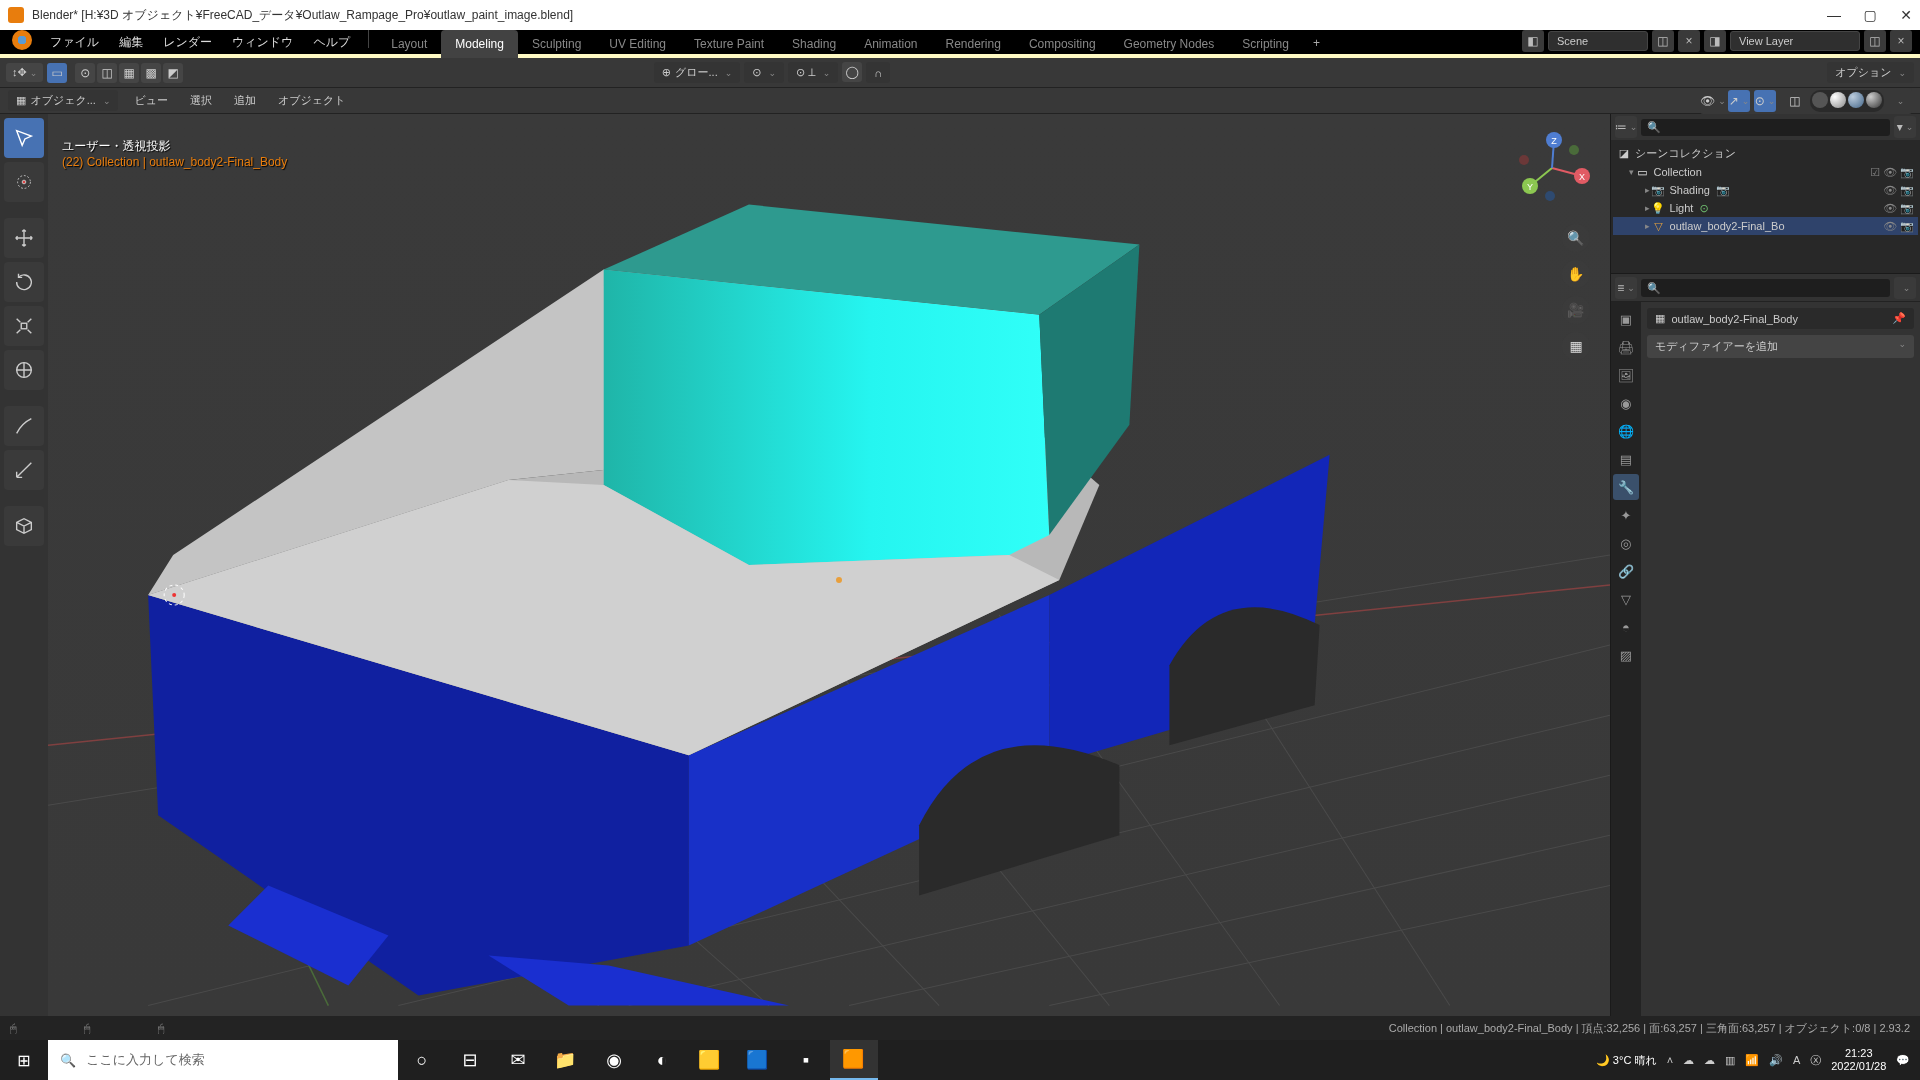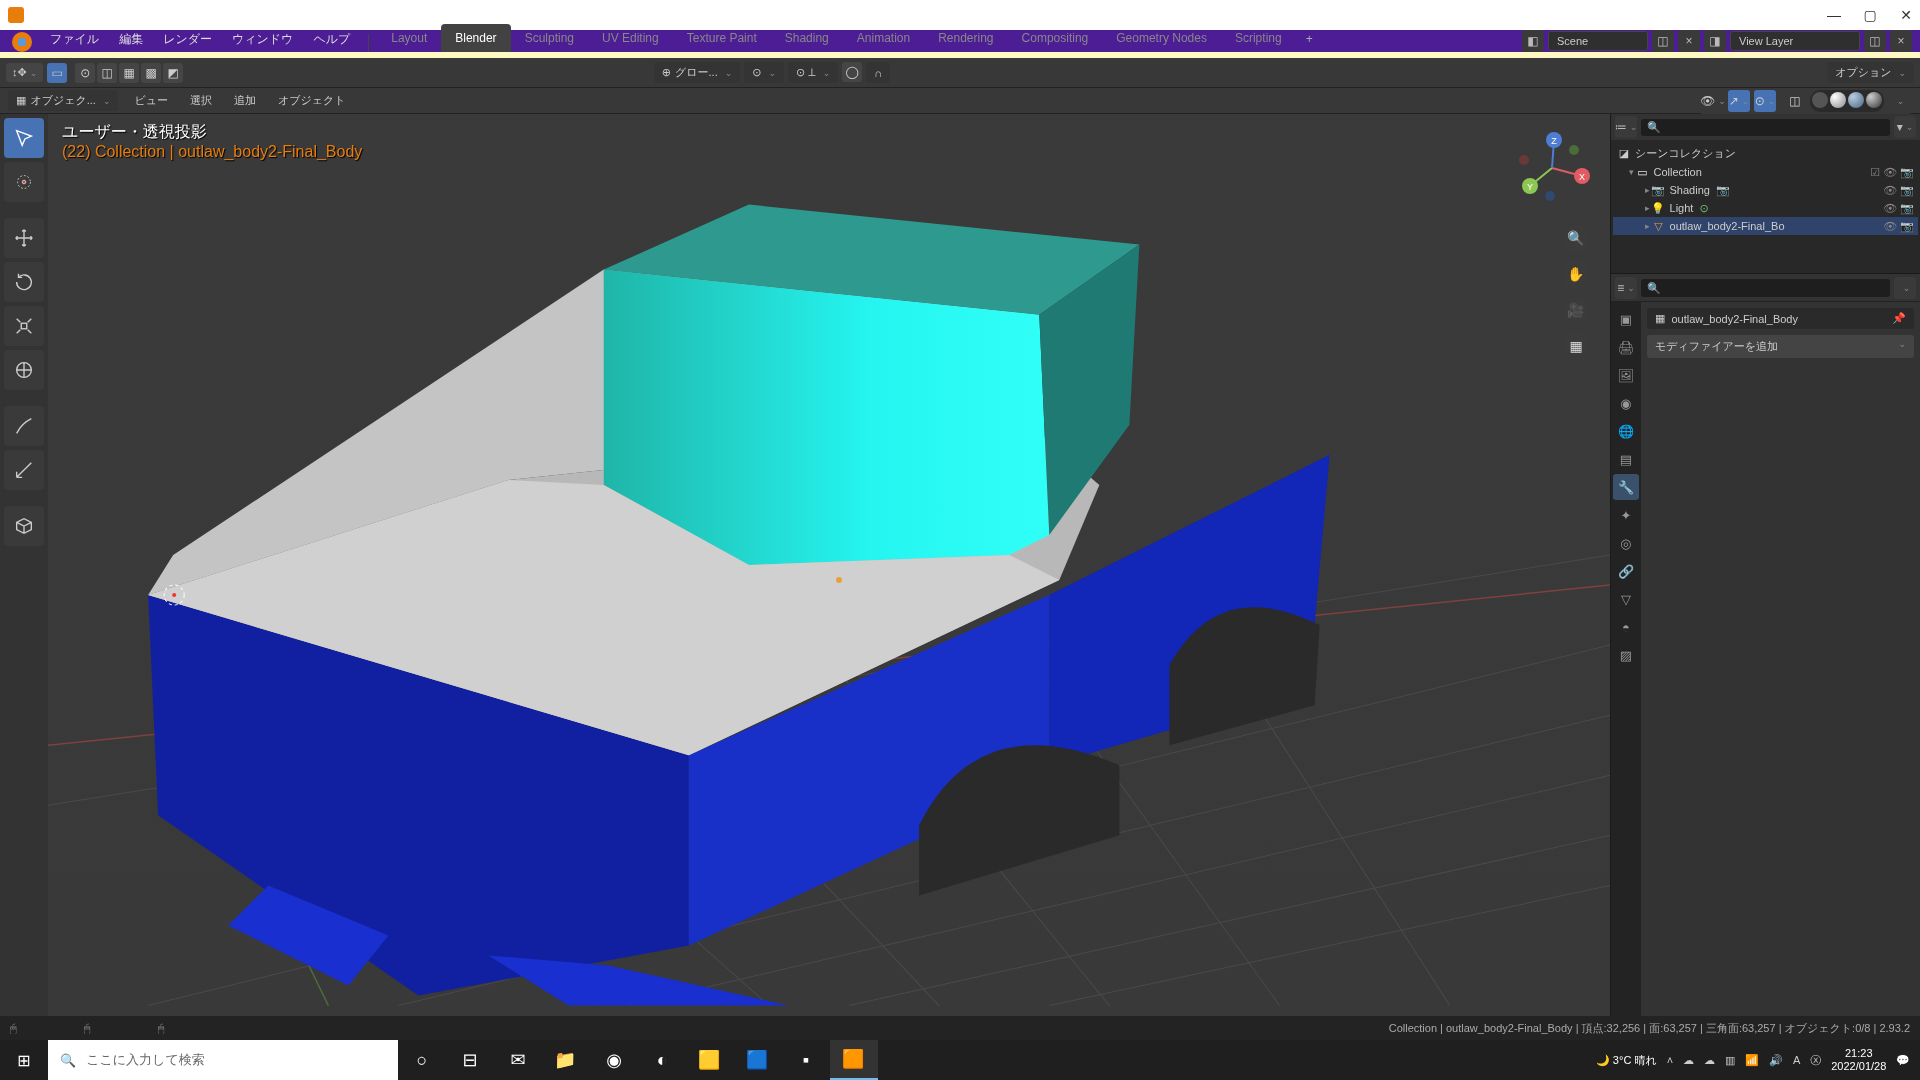--- a/index.html
+++ b/index.html
@@ -3,21 +3,21 @@
 <meta charset="utf-8">
 <style>
 *{margin:0;padding:0;box-sizing:border-box;font-family:"Segoe UI",Arial,sans-serif;user-select:none}
 body{width:1920px;height:1080px;background:#1a1a1a;overflow:hidden;color:#ccc;font-size:12px;display:flex;flex-direction:column}
 
 .titlebar{height:30px;background:#fff;color:#333;display:flex;align-items:center;padding:0 8px;font-size:12px}
 .titlebar .title-icon{width:16px;height:16px;margin-right:8px;background:#e87d0d;border-radius:3px;position:relative}
 .titlebar .win-ctrls{margin-left:auto;display:flex;gap:24px}
 .titlebar .win-ctrl{width:12px;height:12px;display:flex;align-items:center;justify-content:center;color:#333;font-size:14px}
 
-.menubar{height:28px;background:#4c1d95;display:flex;align-items:flex-end;padding:0 4px;border-bottom:6px solid #fef9c3}
+.menubar{height:28px;background:#000000;display:flex;align-items:flex-start;padding:0 4px;border-bottom:4px solid #fef9c3}
 .menubar .blender-icon{width:20px;height:20px;margin:0 8px;background:radial-gradient(circle,#5b9bd5 30%,#e87d0d 32%);border-radius:50%}
 .menubar .menu-item{padding:4px 10px;color:#ddd;font-size:12px}
 .menubar .sep{width:1px;height:18px;background:#444;margin:0 8px}
 .workspace-tabs{display:flex;height:28px;align-items:stretch}
 .workspace-tab{padding:6px 14px;color:#888;font-size:12px;display:flex;align-items:center}
 .workspace-tab.active{background:#424242;color:#fff;border-radius:4px 4px 0 0}
 .workspace-add{padding:6px 10px;color:#aaa}
 .scene-ctrls{margin-left:auto;display:flex;align-items:center;gap:4px;padding-right:4px}
 .scene-input{background:#2f2f2f;border:1px solid #444;padding:3px 8px;color:#ccc;border-radius:3px;font-size:11px;min-width:100px}
 .icon-btn{width:22px;height:22px;background:#3a3a3a;border-radius:3px;display:flex;align-items:center;justify-content:center;color:#bbb;font-size:12px}
@@ -34,21 +34,21 @@
 .obj-header .hdr-item{color:#ccc;font-size:11px;padding:2px 6px}
 
 .main{flex:1;display:flex;overflow:hidden}
 
 .left-tools{width:48px;background:#333;display:flex;flex-direction:column;padding:4px;gap:4px}
 .tool{width:40px;height:40px;background:#3a3a3a;border-radius:4px;display:flex;align-items:center;justify-content:center;color:#ccc;position:relative}
 .tool.active{background:#4772b3}
 .tool svg{width:22px;height:22px}
 
 .viewport{flex:1;position:relative;background:linear-gradient(180deg,#3a3a3a 0%,#393939 100%);overflow:hidden}
-.viewport-overlay-info{position:absolute;top:8px;left:14px;color:#fff;font-size:16px;text-shadow:1px 1px 1px #000}
+.viewport-overlay-info{position:absolute;top:24px;left:14px;color:#fff;font-size:12px;text-shadow:1px 1px 1px #000}
 .viewport-overlay-info .line2{color:#e87d0d}
 
 .viewport-svg{width:100%;height:100%}
 
 .nav-gizmo{position:absolute;top:14px;right:18px;width:80px;height:80px}
 .nav-side-icons{position:absolute;top:110px;right:20px;display:flex;flex-direction:column;gap:8px}
 .nav-icon{width:28px;height:28px;background:rgba(60,60,60,.6);border-radius:50%;display:flex;align-items:center;justify-content:center;color:#ddd;font-size:14px}
 
 .right-panel{width:310px;background:#2b2b2b;display:flex;flex-direction:column;border-left:1px solid #1a1a1a}
 .outliner{flex:0 0 160px;display:flex;flex-direction:column;border-bottom:1px solid #1a1a1a}
@@ -88,38 +88,39 @@
 
 .vp-top-right{position:absolute;top:4px;right:8px;display:flex;gap:4px;background:#383838;border-radius:3px;padding:2px}
 .vp-tr-icon{width:22px;height:22px;display:flex;align-items:center;justify-content:center;border-radius:3px}
 .sphere{width:16px;height:16px;border-radius:50%}
 </style>
 </head>
 <body>
 
 <div class="titlebar">
   <span class="title-icon"></span>
+  <span>Blender* [H:¥3D オブジェクト¥FreeCAD_データ¥Outlaw_Rampage_Pro¥outlaw_paint_image.blend]</span>
   <div class="win-ctrls">
     <span class="win-ctrl">—</span>
     <span class="win-ctrl">▢</span>
     <span class="win-ctrl">✕</span>
   </div>
 </div>
 
 <div class="menubar">
   <span class="blender-icon"></span>
   <span class="menu-item">ファイル</span>
   <span class="menu-item">編集</span>
   <span class="menu-item">レンダー</span>
   <span class="menu-item">ウィンドウ</span>
   <span class="menu-item">ヘルプ</span>
   <span class="sep"></span>
   <div class="workspace-tabs" id="ws-tabs">
       <span class="workspace-tab">Layout</span>
-      <span class="workspace-tab active">Blender</span>
+      <span class="workspace-tab active">Modeling</span>
       <span class="workspace-tab">Sculpting</span>
       <span class="workspace-tab">UV Editing</span>
       <span class="workspace-tab">Texture Paint</span>
       <span class="workspace-tab">Shading</span>
       <span class="workspace-tab">Animation</span>
       <span class="workspace-tab">Rendering</span>
       <span class="workspace-tab">Compositing</span>
       <span class="workspace-tab">Geometry Nodes</span>
       <span class="workspace-tab">Scripting</span>
     </div>

